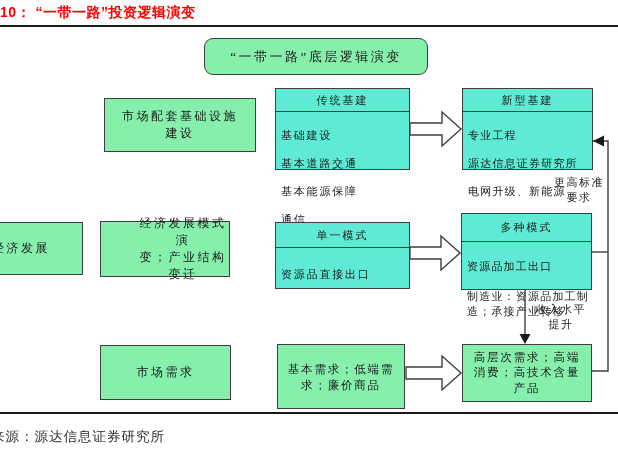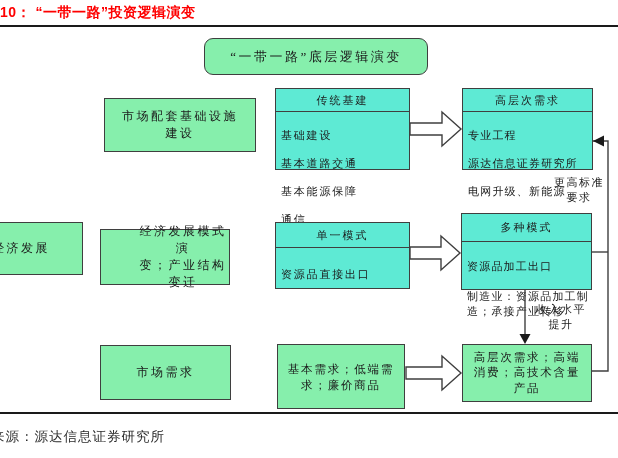--- a/index.html
+++ b/index.html
@@ -59,21 +59,21 @@
 <div class="canvas">
 
   <div class="fig-title">10： “一带一路”投资逻辑演变</div>
   <div class="rule rule-top"></div>
 
   <div class="box title-box">“一带一路”底层逻辑演变</div>
 
   <div class="box" style="left:104px;top:98px;width:152px;height:54px;">市场配套基础设施
 建设</div>
   <div class="box cutbox" style="left:-40px;top:222px;width:123px;height:53px;">经济发展</div>
-  <div class="box" style="left:100px;top:229px;width:130px;height:56px;padding-left:36px;">经济发展模式演
+  <div class="box" style="left:100px;top:221px;width:130px;height:56px;padding-left:36px;">经济发展模式演
 变；产业结构变迁</div>
   <div class="box" style="left:100px;top:345px;width:131px;height:55px;">市场需求</div>
 
   <div class="hbox" style="left:275px;top:88px;width:135px;height:82px;">
     <div class="hbox-header" style="height:23px;">传统基建</div>
     <div class="hbox-body" style="line-height:14px;">
       <div>基础建设</div>
       <div>基本道路交通</div>
       <div>基本能源保障</div>
       <div>通信</div>
@@ -84,21 +84,21 @@
     <div class="hbox-header" style="height:25px;">单一模式</div>
     <div class="hbox-body" style="line-height:15px;padding-top:4px;">
       <div>资源品直接出口</div>
     </div>
   </div>
 
   <div class="box smallbox" style="left:277px;top:344px;width:128px;height:65px;">基本需求；低端需
 求；廉价商品</div>
 
   <div class="hbox" style="left:462px;top:88px;width:131px;height:82px;">
-    <div class="hbox-header" style="height:23px;">高层次需求</div>
+    <div class="hbox-header" style="height:23px;">新型基建</div>
     <div class="hbox-body" style="line-height:14px;letter-spacing:1.2px;">
       <div>专业工程</div>
       <div>源达信息证券研究所</div>
       <div>电网升级、新能源</div>
       <div>通信升级</div>
     </div>
   </div>
 
   <div class="hbox" style="left:461px;top:213px;width:131px;height:77px;">
     <div class="hbox-header" style="height:28px;">多种模式</div>

